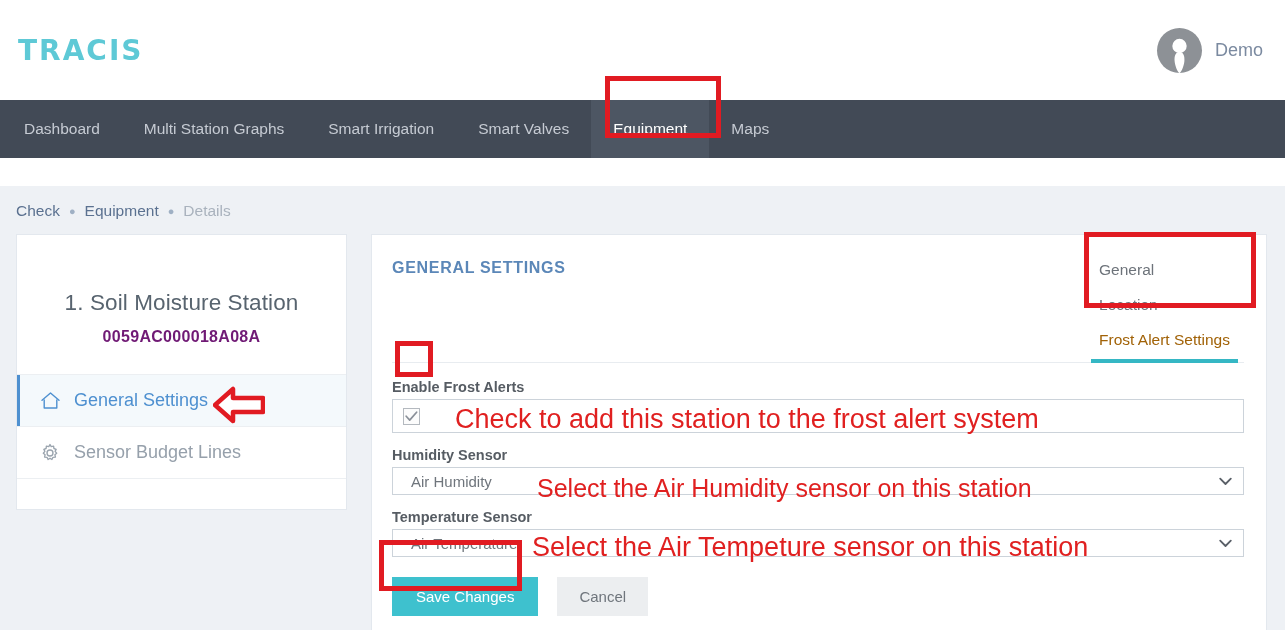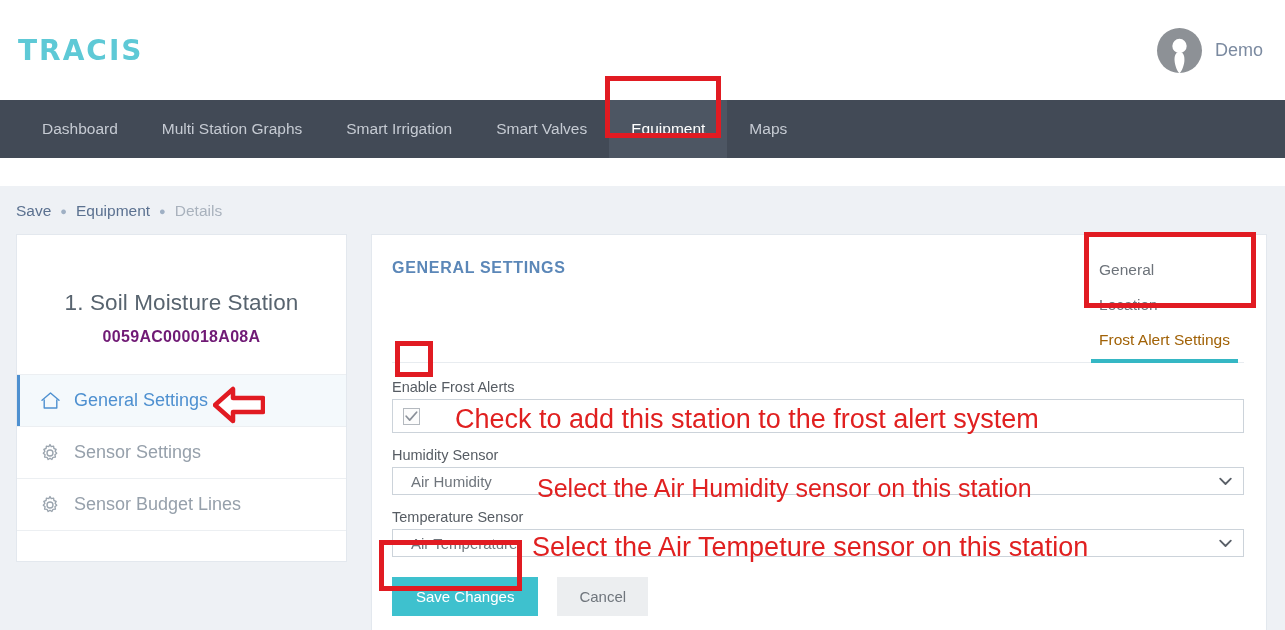--- a/index.html
+++ b/index.html
@@ -46,21 +46,21 @@
     font-size: 18px;
     color: #7b8aa0;
   }
 
   
   .navbar {
     height: 58px;
     background: #424a56;
     display: flex;
     align-items: stretch;
-    padding-left: 20px;
+    padding-left: 2px;
     position: relative;
   }
   .navitem {
     display: flex;
     align-items: center;
     padding: 0 22px;
     color: #c6cbd3;
     font-size: 15.5px;
     white-space: nowrap;
     cursor: pointer;
@@ -188,20 +188,21 @@
     background: #35b7c4;
   }
 
   
   .form { padding-top: 16px; }
   .field { margin-bottom: 14px; position: relative; }
   .flabel {
     font-size: 14.5px;
     color: #565c63;
     margin-bottom: 4px;
+    font-weight: bold;
   }
   .fbox {
     height: 34px;
     border: 1px solid #ccd3da;
     background: #fff;
     display: flex;
     align-items: center;
     position: relative;
   }
   .check-wrap {
@@ -324,21 +325,21 @@
   <div class="navitem">Multi Station Graphs</div>
   <div class="navitem">Smart Irrigation</div>
   <div class="navitem">Smart Valves</div>
   <div class="navitem active">Equipment</div>
   <div class="navitem">Maps</div>
 </div>
 
 <div class="gapstrip"></div>
 
 <div class="breadcrumb">
-  <span class="crumb">Save</span>
+  <span class="crumb">Check</span>
   <span class="crumb-sep">●</span>
   <span class="crumb">Equipment</span>
   <span class="crumb-sep">●</span>
   <span class="crumb muted">Details</span>
 </div>
 
 <div class="content">
 
   <div class="sidecard">
     <div class="station-head">
@@ -350,31 +351,20 @@
       <div class="menuitem active">
         <span class="ico">
           <svg width="21" height="19" viewBox="0 0 21 19">
             <path d="M2 9.2 L10.5 2 L19 9.2" fill="none" stroke="#4e90d0" stroke-width="1.4" stroke-linecap="round" stroke-linejoin="round"></path>
             <path d="M4.2 9 V17 H16.8 V9" fill="none" stroke="#4e90d0" stroke-width="1.4" stroke-linecap="round" stroke-linejoin="round"></path>
           </svg>
         </span>
         <span>General Settings</span>
       </div>
 
-      <div class="menuitem">
-        <span class="ico">
-          <svg width="20" height="20" viewBox="0 0 20 20">
-            <g fill="none" stroke="#9aa4ae" stroke-width="1.35">
-              <circle cx="10" cy="10" r="3"></circle>
-              <path d="M10 1.5 L11.2 3.6 L13.6 3.1 L13.9 5.5 L16.2 6.3 L15.1 8.4 L16.7 10.2 L14.9 11.7 L15.4 14.1 L13 14.3 L11.9 16.5 L10 15.2 L8.1 16.5 L7 14.3 L4.6 14.1 L5.1 11.7 L3.3 10.2 L4.9 8.4 L3.8 6.3 L6.1 5.5 L6.4 3.1 L8.8 3.6 Z" stroke-linejoin="round"></path>
-            </g>
-          </svg>
-        </span>
-        <span>Sensor Settings</span>
-      </div>
 
       <div class="menuitem">
         <span class="ico">
           <svg width="20" height="20" viewBox="0 0 20 20">
             <g fill="none" stroke="#9aa4ae" stroke-width="1.35">
               <circle cx="10" cy="10" r="3"></circle>
               <path d="M10 1.5 L11.2 3.6 L13.6 3.1 L13.9 5.5 L16.2 6.3 L15.1 8.4 L16.7 10.2 L14.9 11.7 L15.4 14.1 L13 14.3 L11.9 16.5 L10 15.2 L8.1 16.5 L7 14.3 L4.6 14.1 L5.1 11.7 L3.3 10.2 L4.9 8.4 L3.8 6.3 L6.1 5.5 L6.4 3.1 L8.8 3.6 Z" stroke-linejoin="round"></path>
             </g>
           </svg>
         </span>

